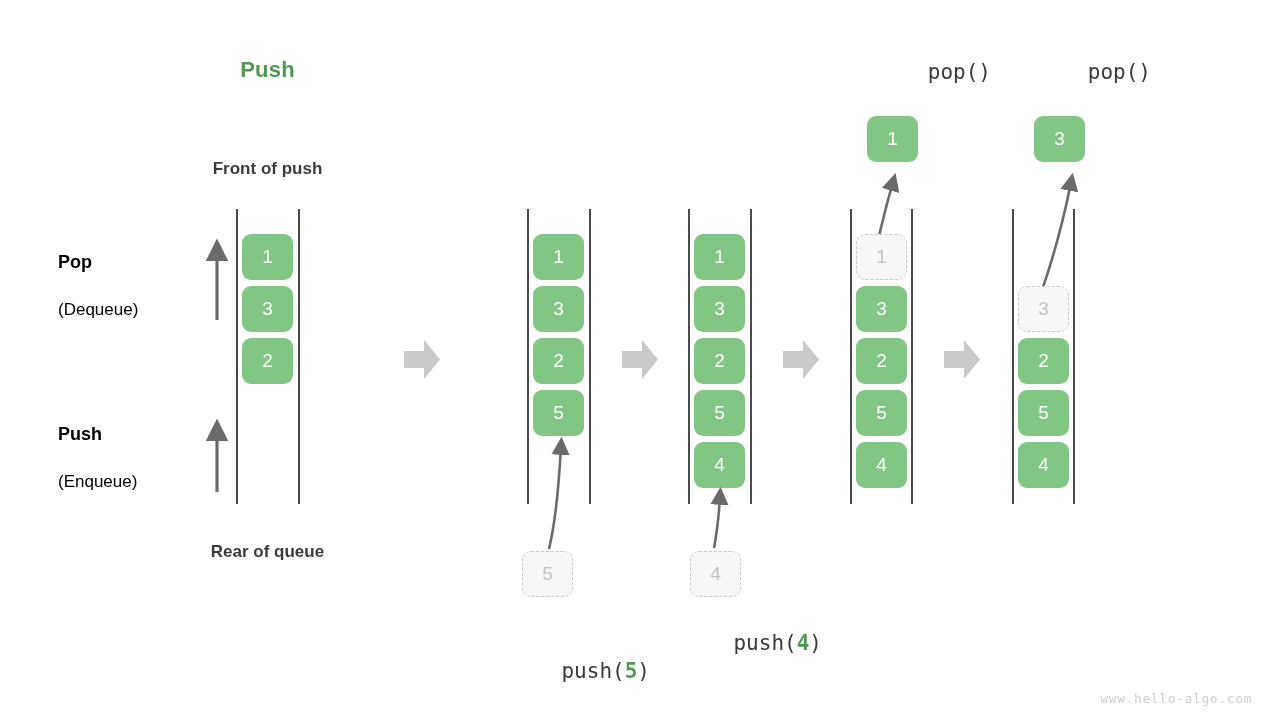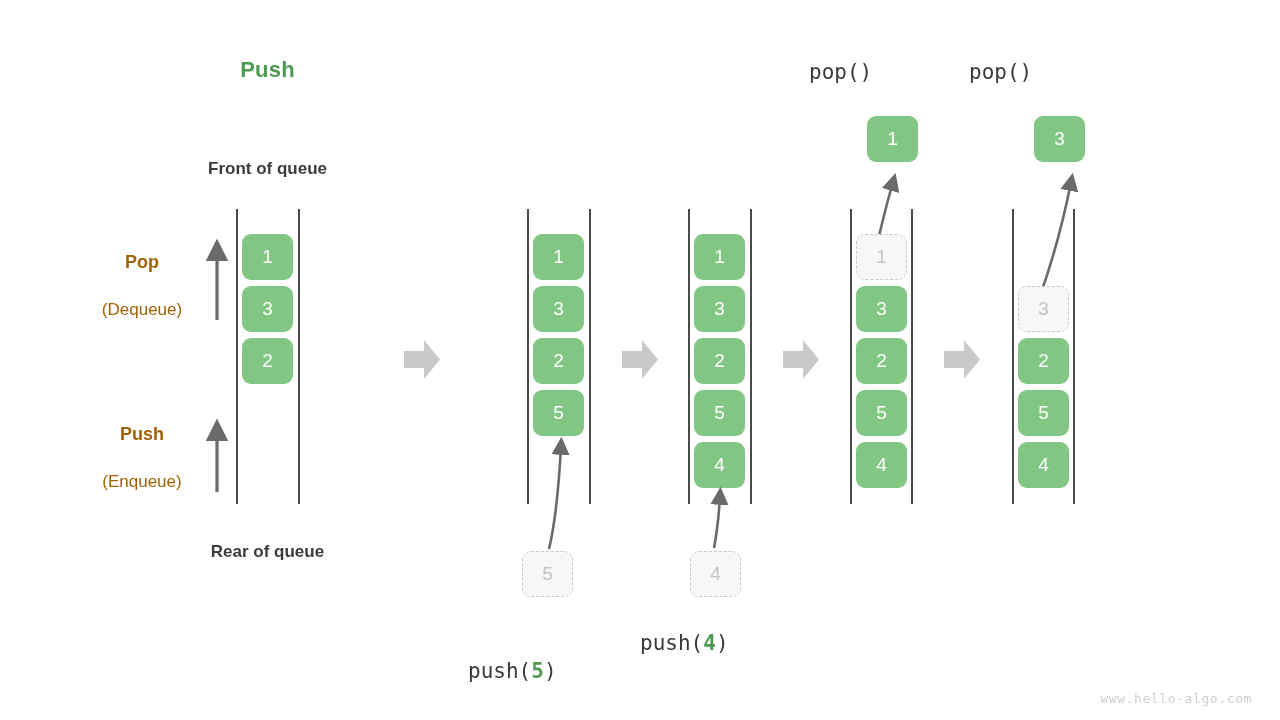--- a/index.html
+++ b/index.html
@@ -39,36 +39,36 @@
   }
   .lbl-rear {
     left: 0; top: 542px; width: 535px;
     text-align: center;
     font-size: 17px;
     font-weight: bold;
     color: #3c3c3c;
   }
 
   .side-label {
-    text-align: center;
-    color: #a16207;
+    text-align: left;
+    color: #000000;
     line-height: 1.18;
   }
   .side-label .l1 { font-size: 18px; font-weight: bold; display:block; }
   .side-label .l2 { font-size: 17px; font-weight: normal; display:block;margin-top:27px; }
 
   .lbl-pop  { left: 58px; top: 252px; width: 168px; }
   .lbl-push { left: 58px; top: 424px; width: 168px; }
 
   
   .op-label {
     font-family: "DejaVu Sans Mono", "Liberation Mono", monospace;
     font-size: 21px;
     color: #3a3a3a;
-    text-align: left;
+    text-align: right;
     letter-spacing: 0px;
     white-space: nowrap;
   }
   .op-label .num { color: #4e9a51; font-weight: bold; }
 
   .cap-push5 { left: 468px; top: 631px; width: 182px; margin-top: 28px; }
   .cap-push4 { left: 640px; top: 631px; width: 182px; }
   .cap-pop1  { left: 809px; top: 60px;  width: 182px; }
   .cap-pop2  { left: 969px; top: 60px;  width: 182px; }
 
@@ -110,21 +110,21 @@
   }
 
   svg { overflow: visible; }
 </style>
 </head>
 <body>
 
 <div id="stage">
 
   <div class="abs title-queue">Push</div>
-  <div class="abs lbl-front">Front of queue</div>
+  <div class="abs lbl-front">Front of push</div>
   <div class="abs lbl-rear">Rear of queue</div>
 
   <div class="abs side-label lbl-pop">
     <span class="l1">Pop</span>
     <span class="l2">(Dequeue)</span>
   </div>
 
   <div class="abs side-label lbl-push">
     <span class="l1">Push</span>
     <span class="l2">(Enqueue)</span>

